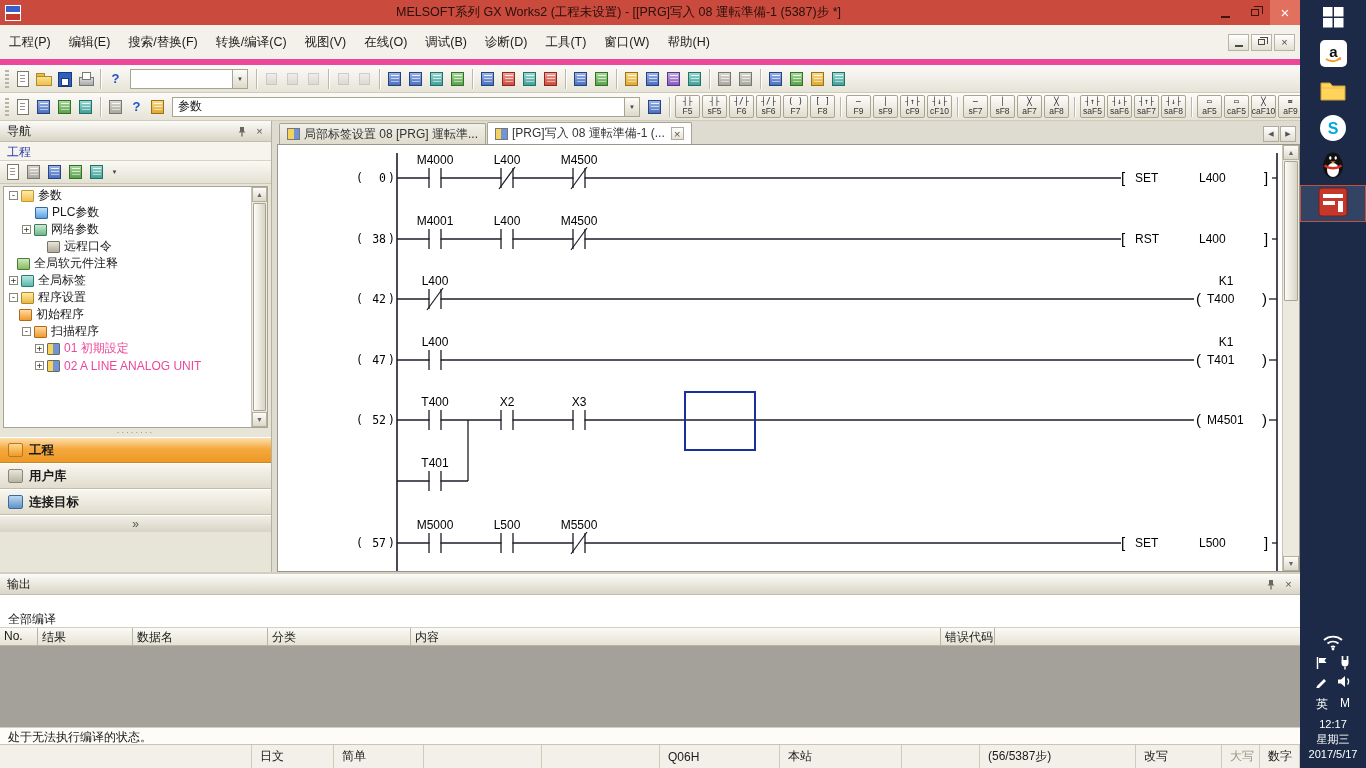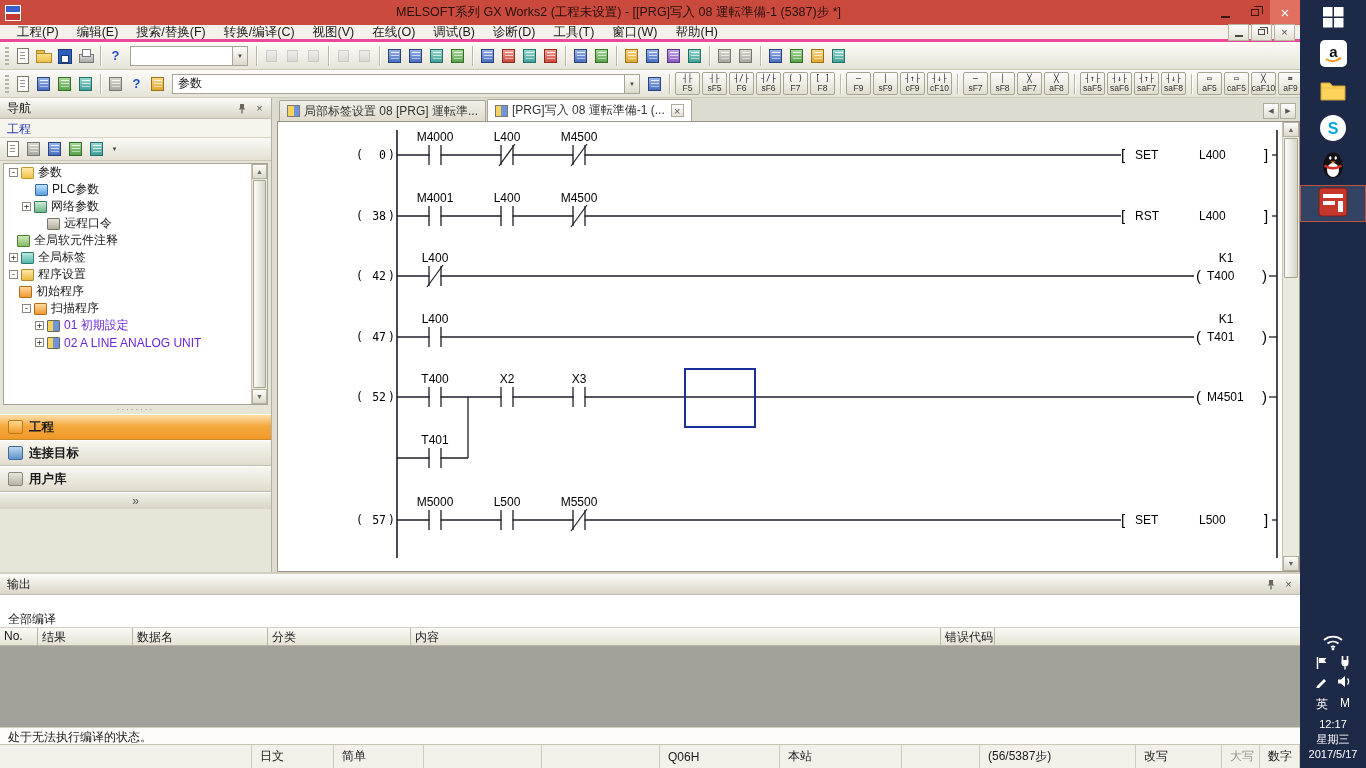--- a/index.html
+++ b/index.html
@@ -12,21 +12,21 @@
   .app-icon{width:16px;height:16px;margin:0 6px 0 5px;flex:none;display:block;}
   .title-text{flex:1;text-align:center;font-size:12.5px;color:#26100a;white-space:nowrap;overflow:hidden;}
   .win-btns{display:flex;flex:none;height:100%;}
   .wbtn{width:30px;height:100%;display:flex;align-items:center;justify-content:center;color:#3c150d;}
   .wbtn.close{background:#e2705e;color:#fff;font-size:15px;}
   .g-minbar{width:9px;height:2px;background:#3c150d;display:block;margin-top:8px;}
   .g-restore{width:8px;height:7px;border:1px solid #3c150d;position:relative;display:block;}
   .g-restore::before{content:"";position:absolute;left:2px;top:-4px;width:8px;height:7px;border:1px solid #3c150d;border-bottom:none;border-left:none;}
 
   
-  .menubar{height:17px;background:#f3f1ea;display:flex;align-items:center;font-size:12.5px;border-bottom:3px solid #ec4899;flex:none;padding-left:8px;}
+  .menubar{height:40px;background:#f3f1ea;display:flex;align-items:center;font-size:12.5px;border-bottom:6px solid #ec4899;flex:none;padding-left:0;}
   .menu-items{display:flex;align-items:center;}
   .menu-item{padding:3px 9px;white-space:nowrap;}
   .mdi-ctrls{margin-left:auto;display:flex;gap:2px;padding-right:5px;}
   .mdibtn{width:21px;height:17px;border:1px solid #b8b4a4;background:linear-gradient(#ffffff,#e2dfd2);display:flex;align-items:center;justify-content:center;font-size:11px;color:#4a4a42;}
   .g-min{width:8px;height:2px;background:#4a4a42;margin-top:7px;}
   .g-rest{width:7px;height:6px;border:1px solid #4a4a42;position:relative;}
   .g-rest::before{content:"";position:absolute;left:1px;top:-3px;width:7px;height:6px;border:1px solid #4a4a42;border-bottom:none;border-left:none;}
 
   
   .toolbar{height:28px;border-bottom:1px solid #cfcaba;background:linear-gradient(#fcfbf8,#e6e3d7);display:flex;align-items:center;padding:1px 3px;gap:2px;flex:none;}
@@ -65,21 +65,21 @@
   .workspace{flex:1;display:flex;min-height:0;overflow:hidden;background:#dedbd0;}
   .nav-panel{width:272px;flex:none;display:flex;flex-direction:column;background:#e7e4d8;border-right:1px solid #b5b1a1;}
   .panel-header{height:21px;background:linear-gradient(#fcfbf8,#d9d5c6);border-bottom:1px solid #c2bead;display:flex;align-items:center;font-size:12px;padding:0 4px 0 7px;flex:none;}
   .ph-btns{margin-left:auto;display:flex;gap:3px;align-items:center;}
   .phb{width:15px;height:14px;display:flex;align-items:center;justify-content:center;color:#555;font-size:11px;border:1px solid transparent;}
   .nav-section{height:19px;background:#f6f4ec;border-bottom:1px solid #d8d4c4;color:#2a3db0;font-size:12px;padding:2px 7px;flex:none;}
   .nav-toolbar{height:23px;background:linear-gradient(#faf9f4,#e4e1d3);border-bottom:1px solid #ccc8b8;display:flex;align-items:center;padding:0 3px;gap:2px;flex:none;}
   .nav-dd{width:13px;height:16px;display:flex;align-items:center;justify-content:center;font-size:6px;color:#444;}
   .nav-tree-wrap{height:242px;flex:none;position:relative;margin:2px 3px 0 3px;background:#fff;border:1px solid #a8a494;overflow:hidden;}
   .trow{height:17px;display:flex;align-items:center;font-size:12px;white-space:nowrap;overflow:hidden;padding-right:18px;}
-  .trow.red .tlabel{color:#6d28d9;}
+  .trow.red .tlabel{color:#ec4899;}
   .texp{width:9px;height:9px;border:1px solid #8a8678;background:#fff;display:inline-flex;align-items:center;justify-content:center;font-size:9px;line-height:7px;color:#333;margin-right:3px;flex:none;font-family:"DejaVu Sans Mono",monospace;}
   .tspace{width:13px;flex:none;}
   .tico{width:13px;height:12px;margin-right:4px;flex:none;border-radius:1px;border:1px solid #888;}
   .tico-param{background:linear-gradient(#ffe9a8,#f2c14e);border-color:#c09a30;}
   .tico-plc{background:linear-gradient(#bfe3ff,#5aa0e0);border-color:#34679f;}
   .tico-network{background:linear-gradient(#cfe8d8,#69b888);border-color:#3a7a54;}
   .tico-password{background:linear-gradient(#e8e6da,#b0ac9c);border-color:#787464;}
   .tico-module{background:linear-gradient(#b8c8e8,#6a88c8);border-color:#3a5288;}
   .tico-comment{background:linear-gradient(#cdeabc,#84bc64);border-color:#4c7c34;}
   .tico-label{background:linear-gradient(#b8e8e0,#58b8ac);border-color:#2c7a70;}
@@ -434,26 +434,26 @@
             <span class="vs-btn">▼</span>
           </div>
         </div>
         <div class="nav-handle">········</div>
         <div id="nav-buttons">
             <div class="navbtn active">
               <span class="nbico nbico-project"></span>
               <span>工程</span>
             </div>
             <div class="navbtn">
+              <span class="nbico nbico-userlib"></span>
+              <span>用户库</span>
+            </div>
+            <div class="navbtn">
               <span class="nbico nbico-connection"></span>
               <span>连接目标</span>
-            </div>
-            <div class="navbtn">
-              <span class="nbico nbico-userlib"></span>
-              <span>用户库</span>
             </div>
           </div>
         <div class="nav-chevron">»</div>
         <div class="nav-fill"></div>
       </div>
 
       <div class="editor">
         <div class="tabbar">
           <span class="tabstrip" id="tab-strip">
               <span class="tab">

